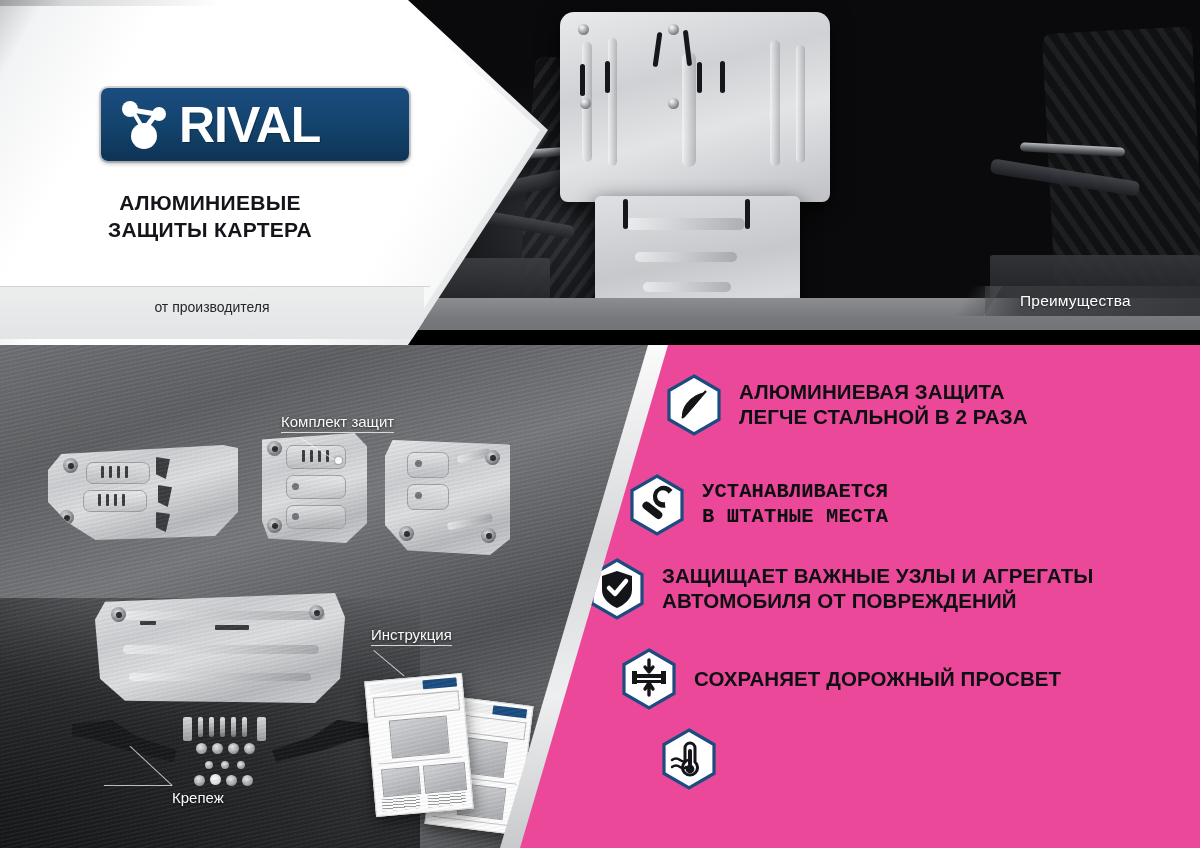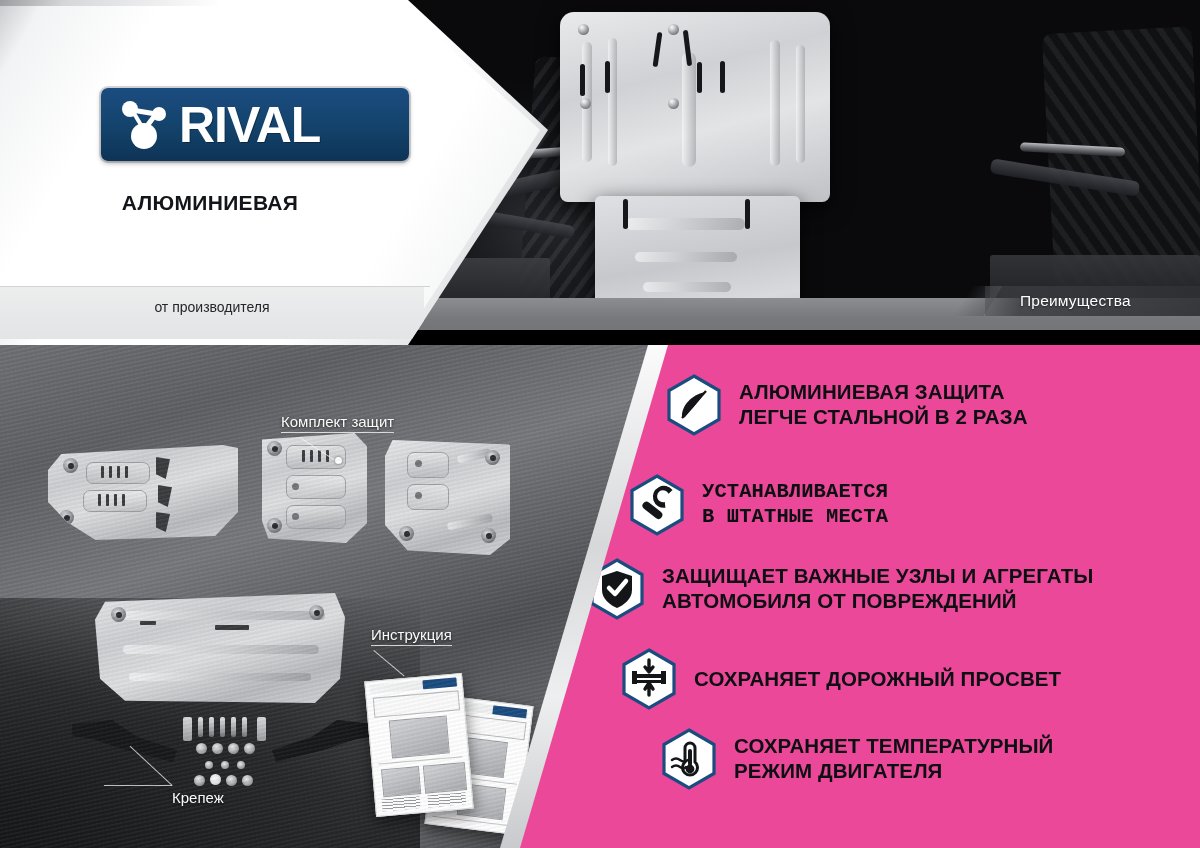--- a/index.html
+++ b/index.html
@@ -273,21 +273,22 @@
             <line x1="17" y1="13" x2="29" y2="33" stroke="#ffffff" stroke-width="4"></line>
             <circle cx="15" cy="12" r="8" fill="#ffffff"></circle>
             <circle cx="44" cy="17" r="7" fill="#ffffff"></circle>
             <circle cx="29" cy="39" r="13" fill="#ffffff"></circle>
           </svg>
         </span>
         <span class="logo-word">RIVAL</span>
       </div>
 
       <div class="hdr-title">
-        <div>АЛЮМИНИЕВАЯ</div>
+        <div>АЛЮМИНИЕВЫЕ</div>
+        <div>ЗАЩИТЫ КАРТЕРА</div>
       </div>
 
       <div class="hdr-sep"></div>
       <div class="hdr-bottom"></div>
       <div class="hdr-sub">от производителя</div>
     </div>
   </div>
 
   <div class="bottom">
 
@@ -474,20 +475,18 @@
         <span class="hexwrap">
           <svg viewBox="0 0 58 64" width="58" height="64" aria-hidden="true">
             <polygon points="29,3 54,17.5 54,46.5 29,61 4,46.5 4,17.5" fill="#fff" stroke="#1b4c80" stroke-width="3.2"></polygon>
             <path d="M30 16 a5 5 0 0 1 5 5 v14 a7.5 7.5 0 1 1 -10 0 v-14 a5 5 0 0 1 5 -5 Z" fill="none" stroke="#141518" stroke-width="3"></path>
             <rect x="28" y="22" width="4" height="17" rx="2" fill="#141518"></rect>
             <circle cx="30" cy="42" r="4.4" fill="#141518"></circle>
             <path d="M12 33 q4 -3 8 0 t8 0" stroke="#141518" stroke-width="2.4" fill="none" stroke-linecap="round"></path>
             <path d="M12 40 q4 -3 8 0 t6 0" stroke="#141518" stroke-width="2.4" fill="none" stroke-linecap="round"></path>
           </svg>
         </span>
-        <span class="feat-txt">СОХРАНЯЕТ ТЕМПЕРАТУРНЫЙ
-РЕЖИМ ДВИГАТЕЛЯ</span>
       </div>
 
     </div>
   </div>
 
 </div>
 
 </body></html>

